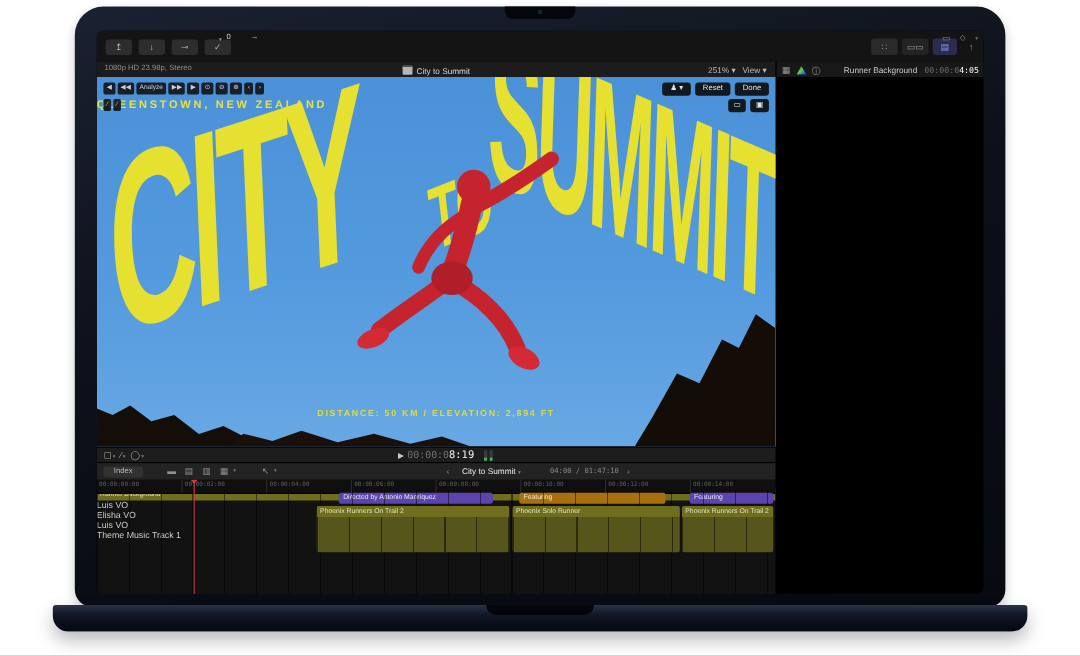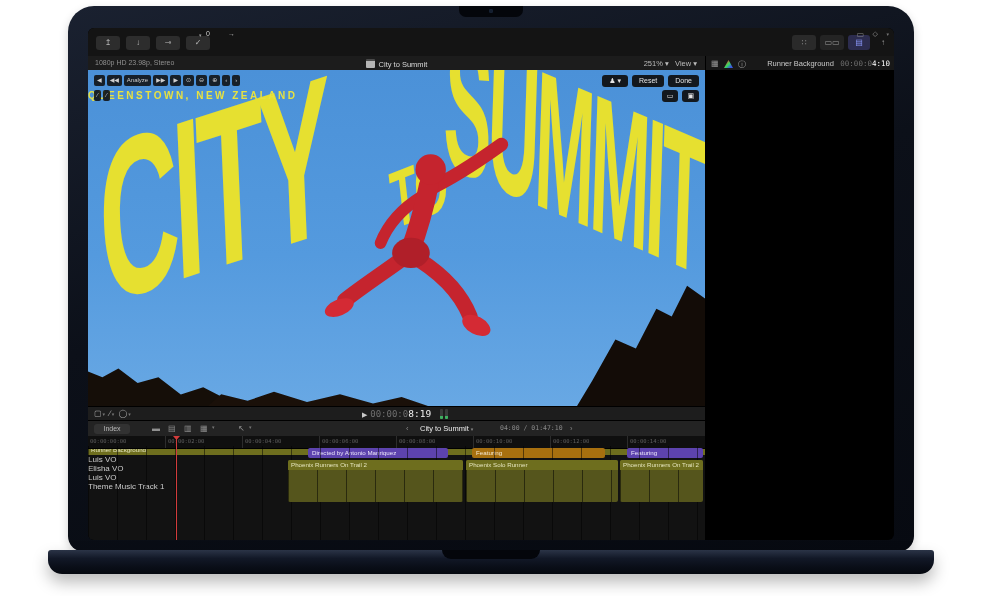--- a/index.html
+++ b/index.html
@@ -134,21 +134,21 @@
         <span><span>251%</span> <span>▾</span></span>
         &nbsp;&nbsp;<span><span>View</span> <span>▾</span></span>
       </span>
     </div>
 
     <div class="insp-header">
       <span class="ih-ic" style="left:5px">▦</span>
       <span class="color-tri"></span>
       <span class="ih-ic" style="left:32px">ⓘ</span>
       <span class="ih-name">Runner Background</span>
-      <span class="ih-tc"><span class="tc-dim">00:00:0</span><span class="tc-lit">4:10</span></span>
+      <span class="ih-tc"><span class="tc-dim">00:00:0</span><span class="tc-lit">4:05</span></span>
     </div>
 
     <div class="viewer">
       <div class="big-word w-city">CITY</div>
       <div class="big-word w-summit">SUMMIT</div>
       <div class="big-word w-to">TO</div>
 
       <svg class="runner" viewBox="0 0 240 260">
         <g stroke="#c5242e" fill="none" stroke-linecap="round">
           <path d="M122,62 C152,48 182,28 207,10" stroke-width="15"></path>
@@ -161,20 +161,21 @@
         <ellipse cx="106" cy="131" rx="21" ry="17" fill="#b01f29"></ellipse>
         <ellipse cx="26" cy="192" rx="17" ry="9" fill="#d42a34" transform="rotate(-22 26 192)"></ellipse>
         <ellipse cx="179" cy="212" rx="17" ry="10" fill="#d42a34" transform="rotate(28 179 212)"></ellipse>
       </svg>
 
       <div class="rock rock-l"></div>
       <div class="rock rock-m"></div>
       <div class="rock rock-r"></div>
 
       <div class="loc-text">QUEENSTOWN, NEW ZEALAND</div>
+      <div class="caption">DISTANCE: 50 KM / ELEVATION: 2,894 FT</div>
 
       <div class="tl-ovl">
         <span class="mini">◀</span>
         <span class="mini">◀◀</span>
         <span class="mini">Analyze</span>
         <span class="mini">▶▶</span>
         <span class="mini">▶</span>
         <span class="mini">⊙</span>
         <span class="mini">⊖</span>
         <span class="mini">⊕</span>

